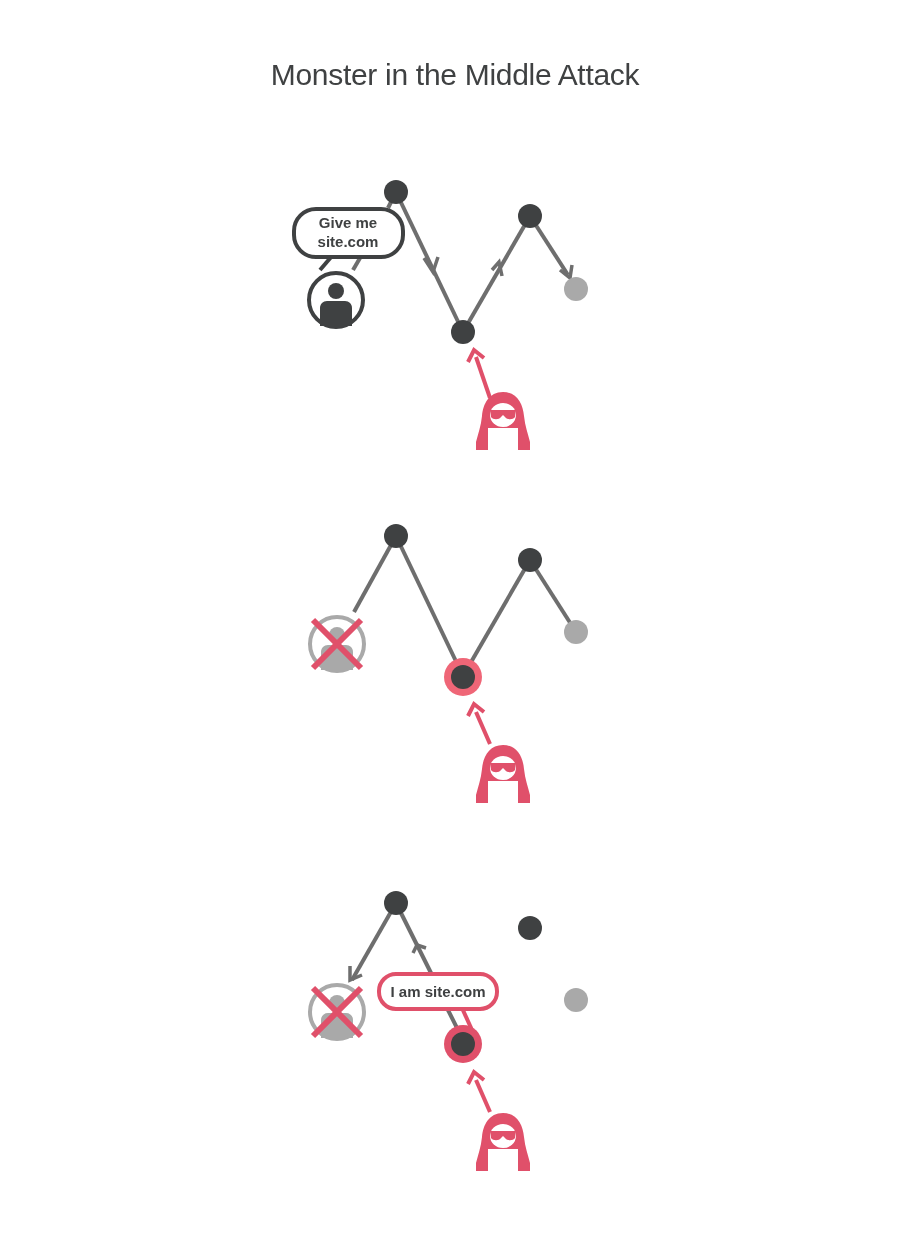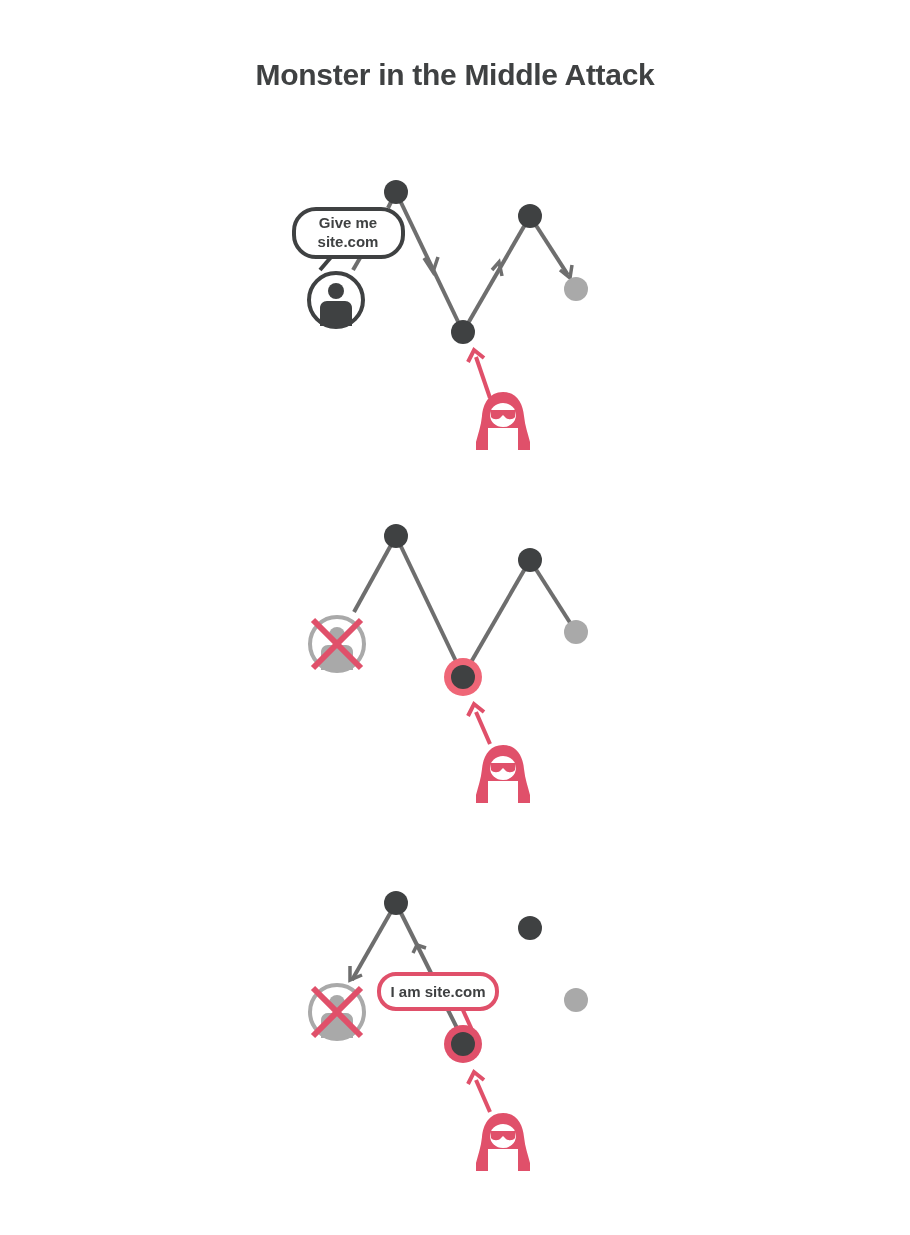--- a/index.html
+++ b/index.html
@@ -1,19 +1,19 @@
 <!DOCTYPE html>
 <html><head>
 <meta charset="utf-8">
 <style>
   html, body { margin: 0; padding: 0; background: #ffffff; }
   body { width: 910px; height: 1235px; position: relative; overflow: hidden; font-family: "Liberation Sans", sans-serif; }
   .title {
     position: absolute; left: 0; top: 58px; width: 910px; text-align: center;
-    font-family: "Liberation Sans", sans-serif; font-weight: 700; font-size: 30px;
+    font-family: "Liberation Sans", sans-serif; font-weight: 400; font-size: 30px;
     color: #3f4142; letter-spacing: -0.3px;
   }
   svg.stage { position: absolute; left: 0; top: 0; }
   .bubble-text { font-family: "Liberation Sans", sans-serif; font-weight: 700; fill: #3f4142; }
 </style>
 </head>
 <body>
 
 <div class="title">Monster in the Middle Attack</div>
 

